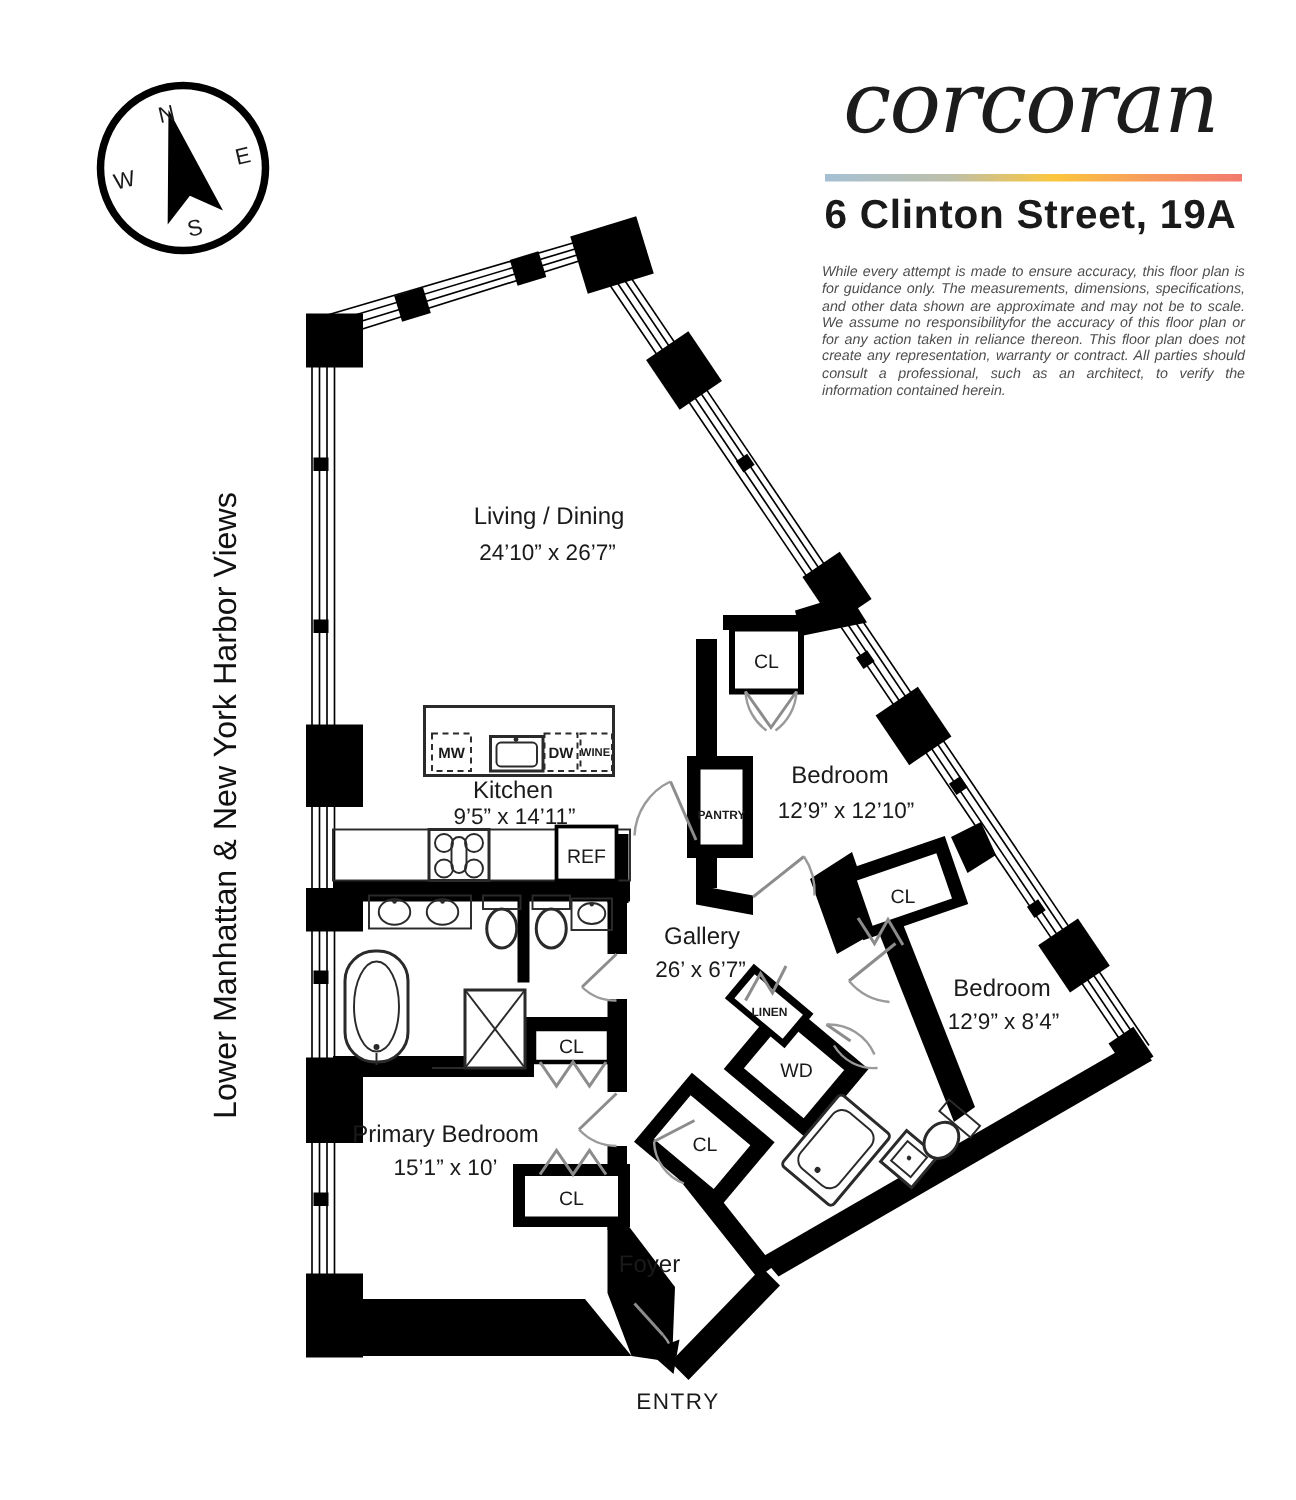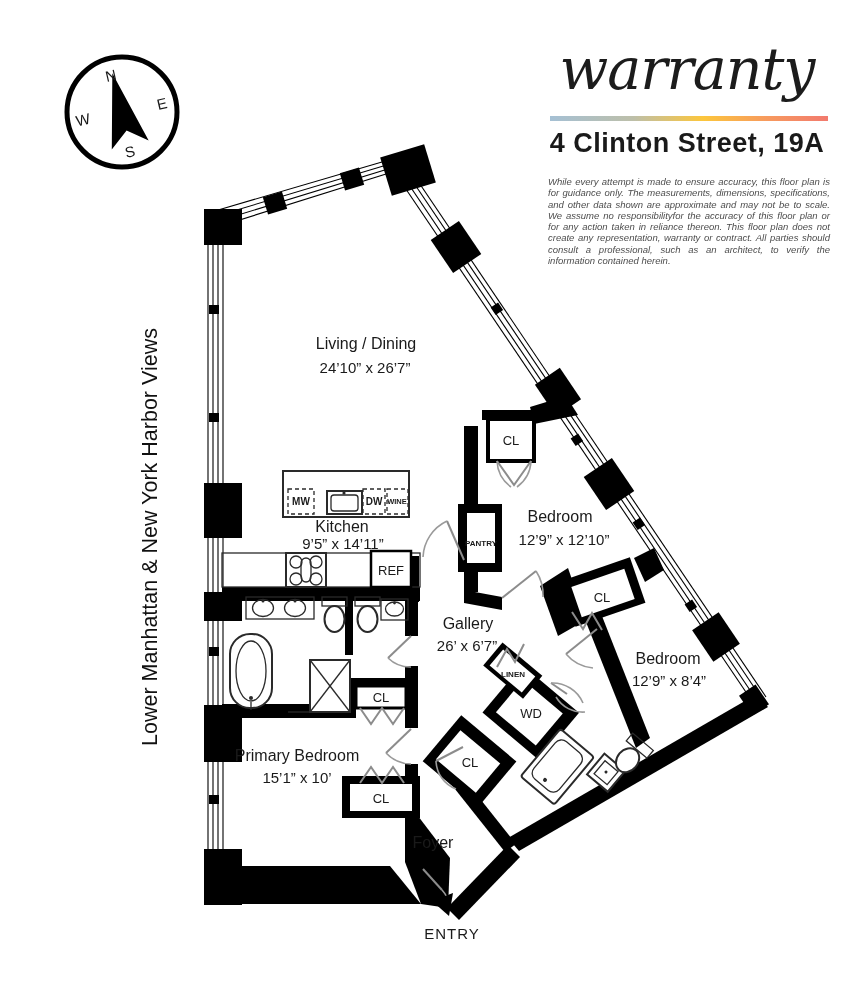--- a/index.html
+++ b/index.html
@@ -35,23 +35,23 @@
   .thin2{stroke:#2a2a2a;stroke-width:2;fill:#fff;}
   .dash{stroke:#2a2a2a;stroke-width:1.3;fill:none;stroke-dasharray:4 3;}
   .door{stroke:#9a9a9a;stroke-width:1.6;fill:none;}
   .leaf{stroke:#8c8c8c;stroke-width:2;fill:none;}
   .wbox{fill:#fff;stroke:#000;stroke-width:4;}
 </style>
 </head>
 <body>
 <div id="page">
 
-<div class="logo">warranty</div>
+<div class="logo">corcoran</div>
 <div class="gradbar"></div>
-<div class="address">4 Clinton Street, 19A</div>
+<div class="address">6 Clinton Street, 19A</div>
 <div class="disclaimer">While every attempt is made to ensure accuracy, this floor plan is for guidance only. The measurements, dimensions, specifications, and other data shown are approximate and may not be to scale. We assume no responsibilityfor the accuracy of this floor plan or for any action taken in reliance thereon. This floor plan does not create any representation, warranty or contract. All parties should consult a professional, such as an architect, to verify the information contained herein.</div>
 
 <div class="vcap">Lower Manhattan &amp; New York Harbor Views</div>
 
 <svg width="864" height="1000" viewBox="0 0 864 1000">
 
   <g>
     <circle cx="122" cy="112" r="55" fill="none" stroke="#000" stroke-width="5"></circle>
     <path d="M122,72 L141,146 L122,131 L103,146 Z" fill="#000" transform="rotate(-14 122 112)"></path>
     <text class="cmp" x="111" y="81" text-anchor="middle" transform="rotate(-13 111 76)">N</text>

